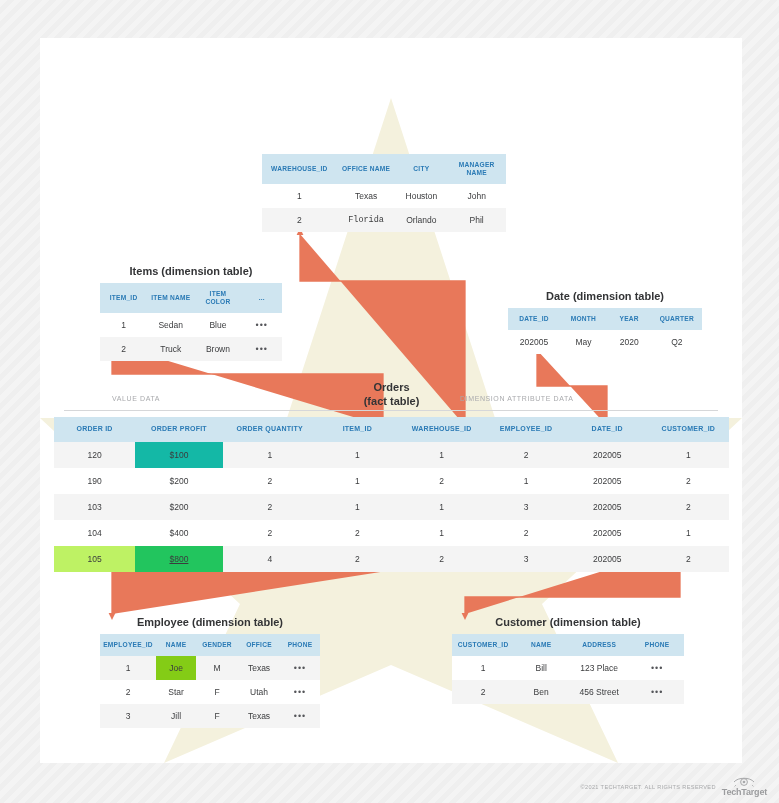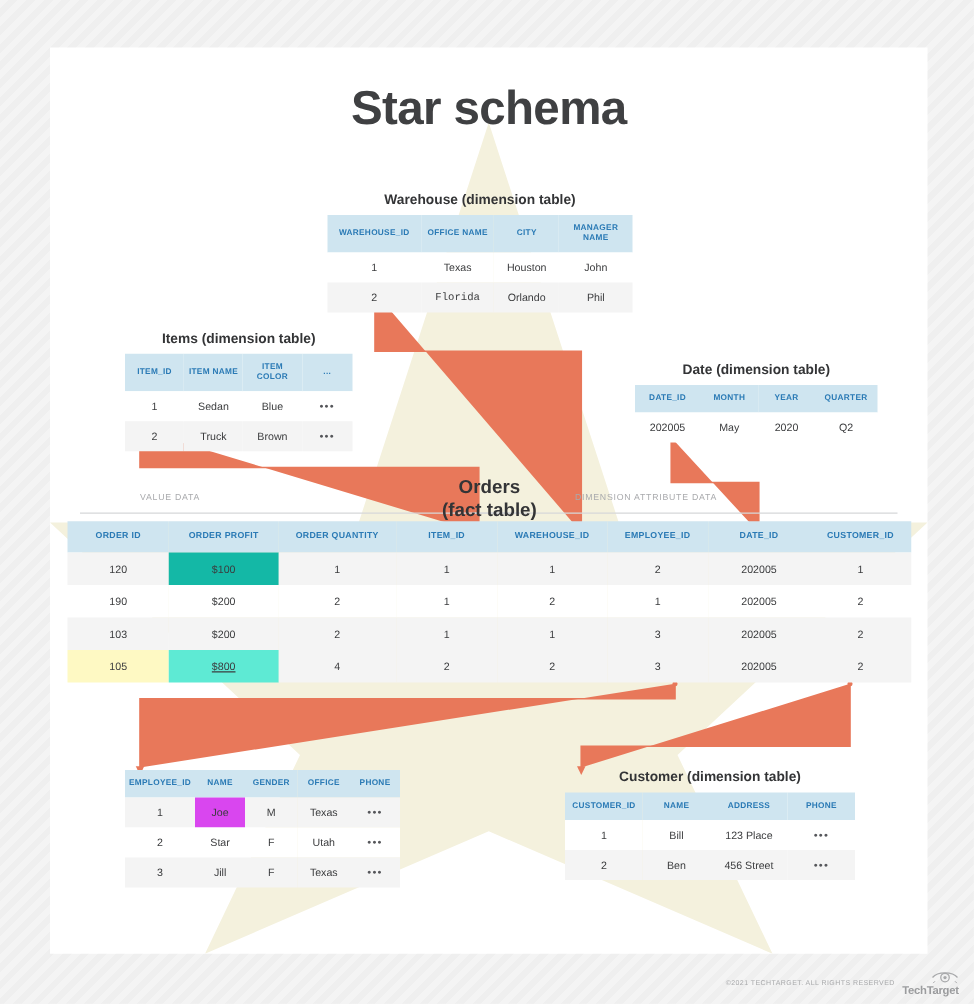--- a/index.html
+++ b/index.html
@@ -65,21 +65,21 @@
     border:none;
   }
   tr.alt td{background:#f4f4f4;}
   .dots{letter-spacing:1px;font-size:9px;color:#55565a;}
 
   
   #orders{left:14px;top:379px;width:675px;}
   #orders .tbl-cap{
     position:absolute;left:50%;top:-36px;
     transform:translateX(-50%);
-    font-size:15px;line-height:1.25;margin:0;
+    font-size:11px;line-height:1.25;margin:0;
   }
   #orders th{font-size:7px;padding:8px 2px;}
   #orders td{padding:8px 2px;font-size:8.5px;}
 
   .grouplbl{
     position:absolute;
     font-size:7px;color:#a9aaad;letter-spacing:.6px;
     white-space:nowrap;
   }
   .groupline{
@@ -95,21 +95,21 @@
 
   .footer{
     position:absolute;
     right:12px;bottom:6px;
     display:flex;align-items:center;gap:6px;
   }
   .copy{
     font-size:5.6px;color:#a8a9ab;letter-spacing:.35px;
     white-space:nowrap;
   }
-  .ttlogo{display:flex;flex-direction:column;align-items:flex-end;}
+  .ttlogo{display:flex;flex-direction:column;align-items:center;}
   .ttname{
     font-size:9px;font-weight:bold;color:#9b9c9e;letter-spacing:-.2px;
   }
 </style>
 </head>
 <body>
 
 <div id="stripes"></div>
 
 <div id="card">
@@ -142,24 +142,22 @@
       <polygon points="72,300 68.6,307 75.4,307"></polygon>
       <polygon points="260,190 256.6,197 263.4,197"></polygon>
       <polygon points="497,306 493.6,313 500.4,313"></polygon>
       <polygon points="72,582 68.6,575 75.4,575"></polygon>
       <polygon points="425,582 421.6,575 428.4,575"></polygon>
     </g>
   </svg>
 
   <div id="content">
 
-    <div class="title" style="color: rgb(63, 64, 66);">Star schema</div>
 
     <div class="tbl" id="warehouse">
-      <div class="tbl-cap">Warehouse (dimension table)</div>
       <table>
         <thead>
             <tr>
           <th style="width: 31%; background: rgb(207, 229, 240); color: rgb(42, 122, 181);">WAREHOUSE_ID</th>
           <th style="width: 24%; background: rgb(207, 229, 240); color: rgb(42, 122, 181);">OFFICE NAME</th>
           <th style="width: 21%; background: rgb(207, 229, 240); color: rgb(42, 122, 181);">CITY</th>
           <th style="width: 24%; background: rgb(207, 229, 240); color: rgb(42, 122, 181);">MANAGER NAME</th>
         </tr>
           </thead>
         <tbody>
@@ -276,49 +274,60 @@
           <tr class="alt">
             <td style="background: rgb(244, 244, 244);">103</td>
             <td style="background: rgb(244, 244, 244);">$200</td>
             <td style="background: rgb(244, 244, 244);">2</td>
             <td style="background: rgb(244, 244, 244);">1</td>
             <td style="background: rgb(244, 244, 244);">1</td>
             <td style="background: rgb(244, 244, 244);">3</td>
             <td style="background: rgb(244, 244, 244);">202005</td>
             <td style="background: rgb(244, 244, 244);">2</td>
           </tr>
-          <tr class="alt">
-            <td style="background: #fef9c3;">105</td>
-            <td style="background: #5eead4; text-decoration: underline;">$800</td>
+          <tr>
+            <td>104</td>
+            <td>$400</td>
+            <td>2</td>
+            <td>2</td>
+            <td>1</td>
+            <td>2</td>
+            <td>202005</td>
+            <td>1</td>
+          </tr>
+          <tr class="alt">
+            <td style="background: #bef264;">105</td>
+            <td style="background: #22c55e; text-decoration: underline;">$800</td>
             <td style="background: rgb(244, 244, 244);">4</td>
             <td style="background: rgb(244, 244, 244);">2</td>
             <td style="background: rgb(244, 244, 244);">2</td>
             <td style="background: rgb(244, 244, 244);">3</td>
             <td style="background: rgb(244, 244, 244);">202005</td>
             <td style="background: rgb(244, 244, 244);">2</td>
           </tr>
         </tbody>
       </table>
     </div>
 
     <div class="tbl" id="employee">
+      <div class="tbl-cap">Employee (dimension table)</div>
       <table>
         <thead>
             <tr>
           <th style="width: 26%; background: rgb(207, 229, 240); color: rgb(42, 122, 181);">EMPLOYEE_ID</th>
           <th style="width: 18%; background: rgb(207, 229, 240); color: rgb(42, 122, 181);">NAME</th>
           <th style="width: 19%; background: rgb(207, 229, 240); color: rgb(42, 122, 181);">GENDER</th>
           <th style="width: 19%; background: rgb(207, 229, 240); color: rgb(42, 122, 181);">OFFICE</th>
           <th style="width: 18%; background: rgb(207, 229, 240); color: rgb(42, 122, 181);">PHONE</th>
         </tr>
           </thead>
         <tbody>
           <tr class="alt">
             <td style="background: rgb(244, 244, 244);">1</td>
-            <td style="background: #d946ef;">Joe</td>
+            <td style="background: #84cc16;">Joe</td>
             <td style="background: rgb(244, 244, 244);">M</td>
             <td style="background: rgb(244, 244, 244);">Texas</td>
             <td class="dots" style="background: rgb(244, 244, 244);">•••</td>
           </tr>
           <tr>
             <td>2</td>
             <td>Star</td>
             <td>F</td>
             <td>Utah</td>
             <td class="dots">•••</td>

